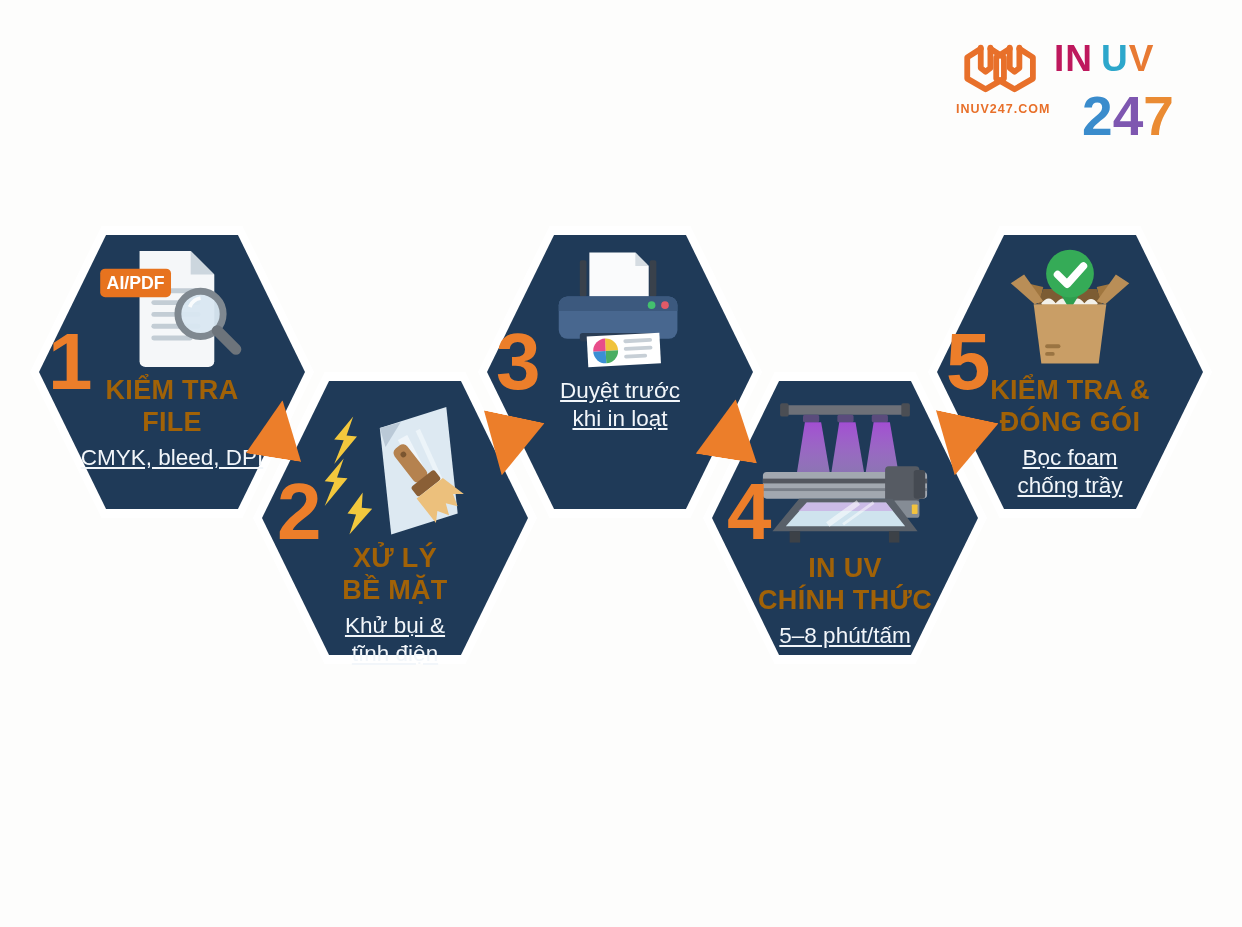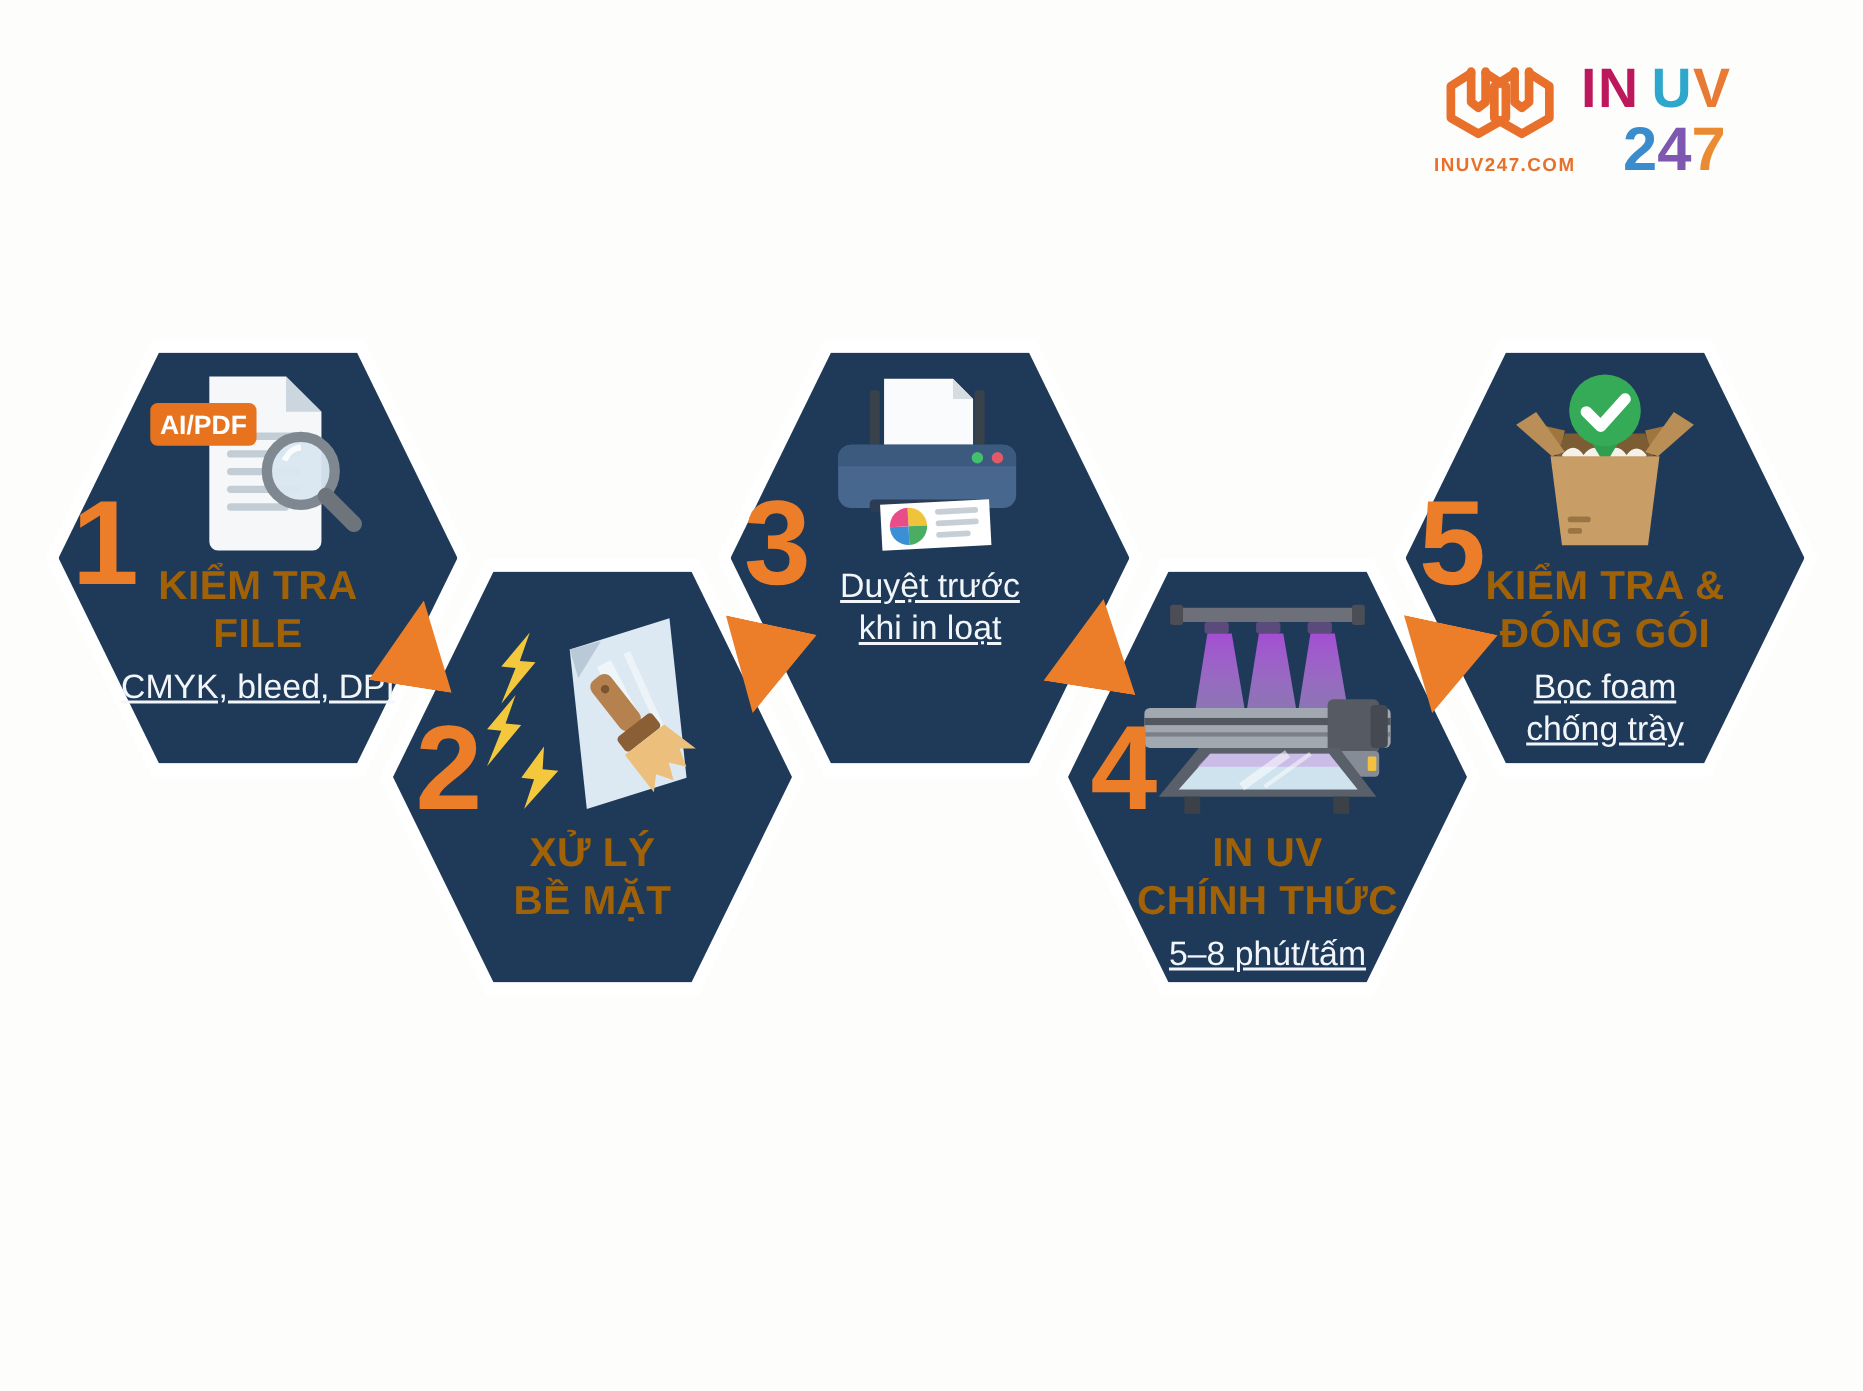--- a/index.html
+++ b/index.html
@@ -12,21 +12,21 @@
 
   
   .brand{position:absolute;left:948px;top:38px;width:230px;height:90px;display:flex;}
   .brand-mark{position:absolute;left:8px;top:2px;width:92px;text-align:center;}
   .brand-site{margin-top:2px;font-size:12.5px;font-weight:bold;letter-spacing:.08em;color:#e8702a;}
   .brand-word{position:absolute;left:106px;top:2px;width:120px;}
   .brand-line1{font-size:37px;font-weight:bold;letter-spacing:1px;line-height:1;white-space:nowrap;}
   .brand-line1 .c-in{color:#be185d;}
   .brand-line1 .c-u{color:#2da7cb;margin-left:8px;}
   .brand-line1 .c-v{color:#e87a33;}
-  .brand-line2{font-size:41px;font-weight:bold;line-height:1;margin-top:2px;padding-left:28px;white-space:nowrap;}
+  .brand-line2{font-size:55px;font-weight:bold;line-height:1;margin-top:12px;padding-left:28px;white-space:nowrap;text-align:center;}
   .brand-line2 .c-2{color:#3a8ccc;}
   .brand-line2 .c-4{color:#7e57b0;}
   .brand-line2 .c-7{color:#ea8b33;}
 
   
   .hex{position:absolute;width:284px;height:292px;}
   .hex-outer,.hex-inner{
     clip-path:polygon(25.2% 0%,74.8% 0%,100% 50%,74.8% 100%,25.2% 100%,0% 50%);
   }
   .hex-outer{position:absolute;inset:0;background:#ffffff;}
@@ -132,20 +132,22 @@
           <g transform="rotate(-38 118 100)">
             <rect x="110" y="42" width="17" height="44" rx="6" fill="#b5824f"></rect>
             <circle cx="118.5" cy="52" r="3" fill="#7a5530"></circle>
             <rect x="103" y="84" width="31" height="13" rx="3" fill="#8a5f36"></rect>
             <path d="M101 97 h35 l7 27 -9 -7 -4 13 -8 -10 -5 12 -7 -11 -9 9 z" fill="#ecc07c"></path>
           </g>
         </svg>
       </div>
       <div class="hex-title">XỬ LÝ
 BỀ MẶT</div>
+      <div class="hex-sub">Khử bụi &amp;
+tĩnh điện</div>
     </div>
     <div class="hex-num">2</div>
   </div>
 
   <div class="hex hex3">
     <div class="hex-outer"></div>
     <div class="hex-inner"></div>
     <div class="hex-content">
       <div class="hex-icon icon-a">
         <svg width="134" height="120" viewBox="0 0 140 122">

